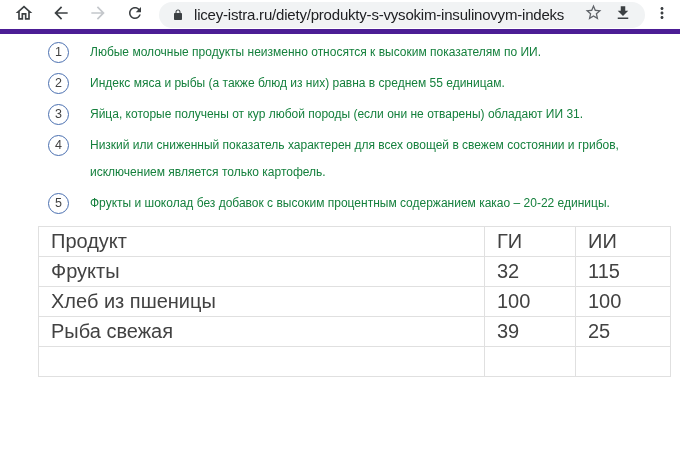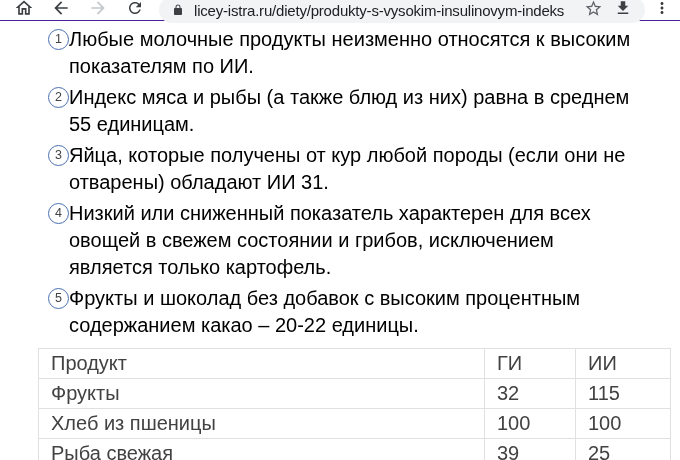--- a/index.html
+++ b/index.html
@@ -1,40 +1,40 @@
 <!DOCTYPE html>
 <html><head>
 <meta charset="utf-8">
 <style>
   * { margin:0; padding:0; box-sizing:border-box; }
   html,body { width:680px; height:460px; overflow:hidden; background:#fff;
     font-family:"Liberation Sans", sans-serif; }
 
   
-  .toolbar { height:21px; display:flex; align-items:center; padding:0 6px 0 5px;
-    background:#fff; border-bottom:1px solid #4c1d95; }
+  .toolbar { height:34px; display:flex; align-items:center; padding:0 6px 0 5px;
+    background:#fff; border-bottom:5px solid #4c1d95; }
   .tb-btn { width:37px; height:30px; display:flex; align-items:center; justify-content:center;
     cursor:pointer; flex-shrink:0; }
   .omnibox { flex:1; min-width:0; height:26px; background:#f1f3f4; border-radius:14px;
     display:flex; align-items:center; padding:0 7px 0 13px; margin:0 5px 0 6px; }
   .url-text { flex:1; min-width:0; font-size:15px; color:#202124; white-space:nowrap;
     overflow:hidden; margin-left:10px; letter-spacing:-0.2px; }
   .pill-btn { width:30px; height:26px; display:flex; align-items:center; justify-content:center;
     cursor:pointer; flex-shrink:0; }
   .menu-btn { width:24px; height:30px; display:flex; align-items:center; justify-content:center;
     cursor:pointer; flex-shrink:0; }
 
   
   .content { padding-top:5px; }
   .num-list { padding-left:48px; }
   .list-item { display:flex; margin-bottom:4px; }
   .num-circle { width:21px; height:21px; border:1.5px solid #4a6fb0; border-radius:50%;
     color:#424242; font-size:12.5px; line-height:1; display:flex; align-items:center;
     justify-content:center; flex-shrink:0; margin-top:3px; }
-  .item-text { font-size:20px; line-height:27px; color:#000000; width:570px; }
+  .item-text { font-size:12px; line-height:27px; color:#15803d; width:570px; margin-left:21px; }
 
   
   table.products { margin:9px 0 0 38px; border-collapse:collapse; width:632px;
     table-layout:fixed; }
   table.products td { border:1px solid #e0e0e0; height:30px; padding:0 4px 0 12px;
     font-size:20px; color:#424242; vertical-align:middle; background:#fff;
     white-space:nowrap; overflow:hidden; }
   col.c-prod { width:446px; } col.c-gi { width:91px; } col.c-ii { width:95px; }
 </style>
 </head>

